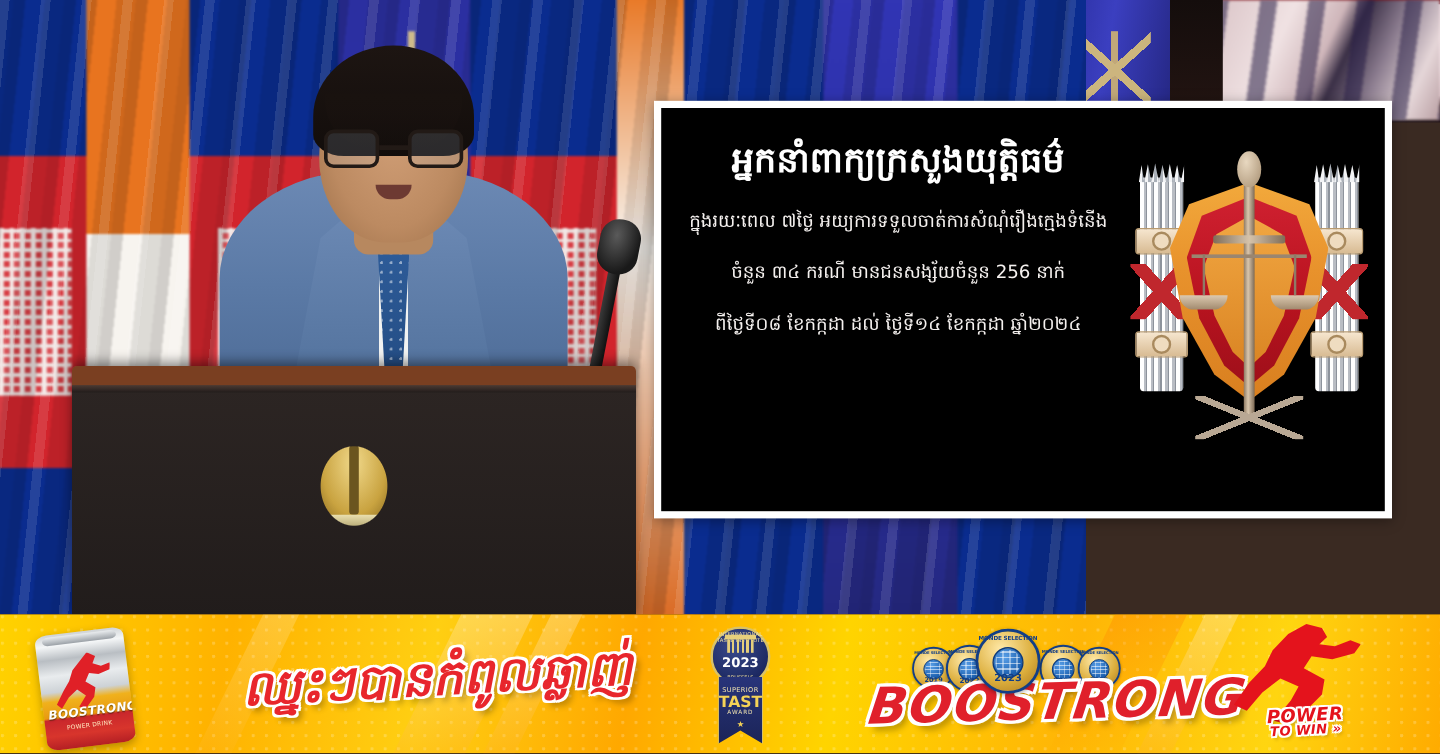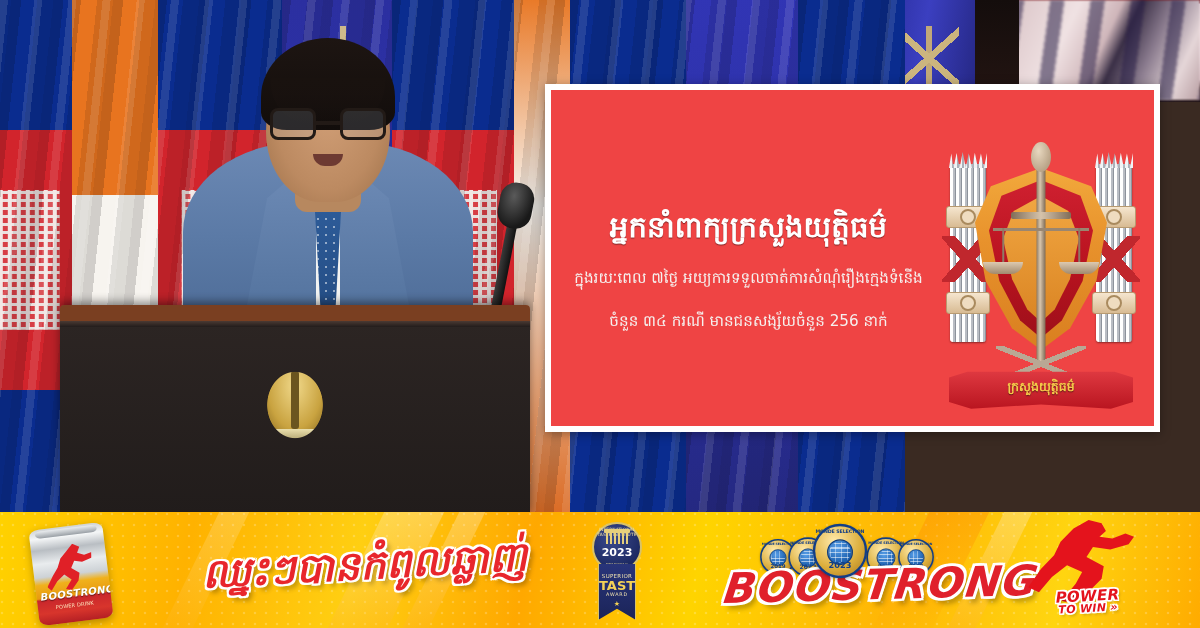--- a/index.html
+++ b/index.html
@@ -209,22 +209,22 @@
   }
 
   
   .card{
     position:absolute; left:545px; top:84px; width:615px; height:348px;
     background:#ffffff; padding:6px;
     box-shadow:0 2px 10px rgba(0,0,0,.35);
   }
   .card-inner{
     position:relative; width:100%; height:100%;
-    background:#ef4444;
-    display:flex; align-items:center;
+    background:#000000;
+    display:flex; align-items:flex-start;
   }
   .card-text{
     flex:1 1 auto; padding:24px 4px 0 14px;
     text-align:center;
   }
   .card-title{
     color:#fff;
     font-size:29px; font-weight:bold;
     letter-spacing:.2px;
     line-height:1.35;
@@ -610,20 +610,21 @@
   </div>
 
   <div class="card">
     <div class="card-inner">
 
       <div class="card-text">
         <div class="card-title">អ្នកនាំពាក្យក្រសួងយុត្តិធម៌</div>
         <div class="card-lines">
           <div class="card-line">ក្នុងរយៈពេល ៧ថ្ងៃ អយ្យការទទួលចាត់ការសំណុំរឿងក្មេងទំនើង</div>
           <div class="card-line">ចំនួន ៣៤ ករណី មានជនសង្ស័យចំនួន 256 នាក់</div>
+          <div class="card-line">ពីថ្ងៃទី០៨ ខែកក្កដា ដល់ ថ្ងៃទី១៤ ខែកក្កដា ឆ្នាំ២០២៤</div>
         </div>
       </div>
 
       <div class="emblem">
         <div class="fasces l">
           <div class="band t"></div>
           <div class="band b"></div>
           <div class="xstrap"></div>
         </div>
         <div class="fasces r">
@@ -637,23 +638,20 @@
         <div class="shield-inner2"></div>
 
         <div class="sword"></div>
         <div class="sword-pom"></div>
         <div class="sword-guard"></div>
         <div class="scale-bar"></div>
         <div class="pan l"></div>
         <div class="pan r"></div>
         <div class="legs"></div>
 
-        <div class="ribbon">
-          <span>ក្រសួងយុត្តិធម៌</span>
-        </div>
       </div>
 
     </div>
   </div>
 
   <div class="ad">
     <div class="ad-dots"></div>
     <div class="ad-chev e"></div>
     <div class="ad-chev a"></div>
     <div class="ad-chev b"></div>

